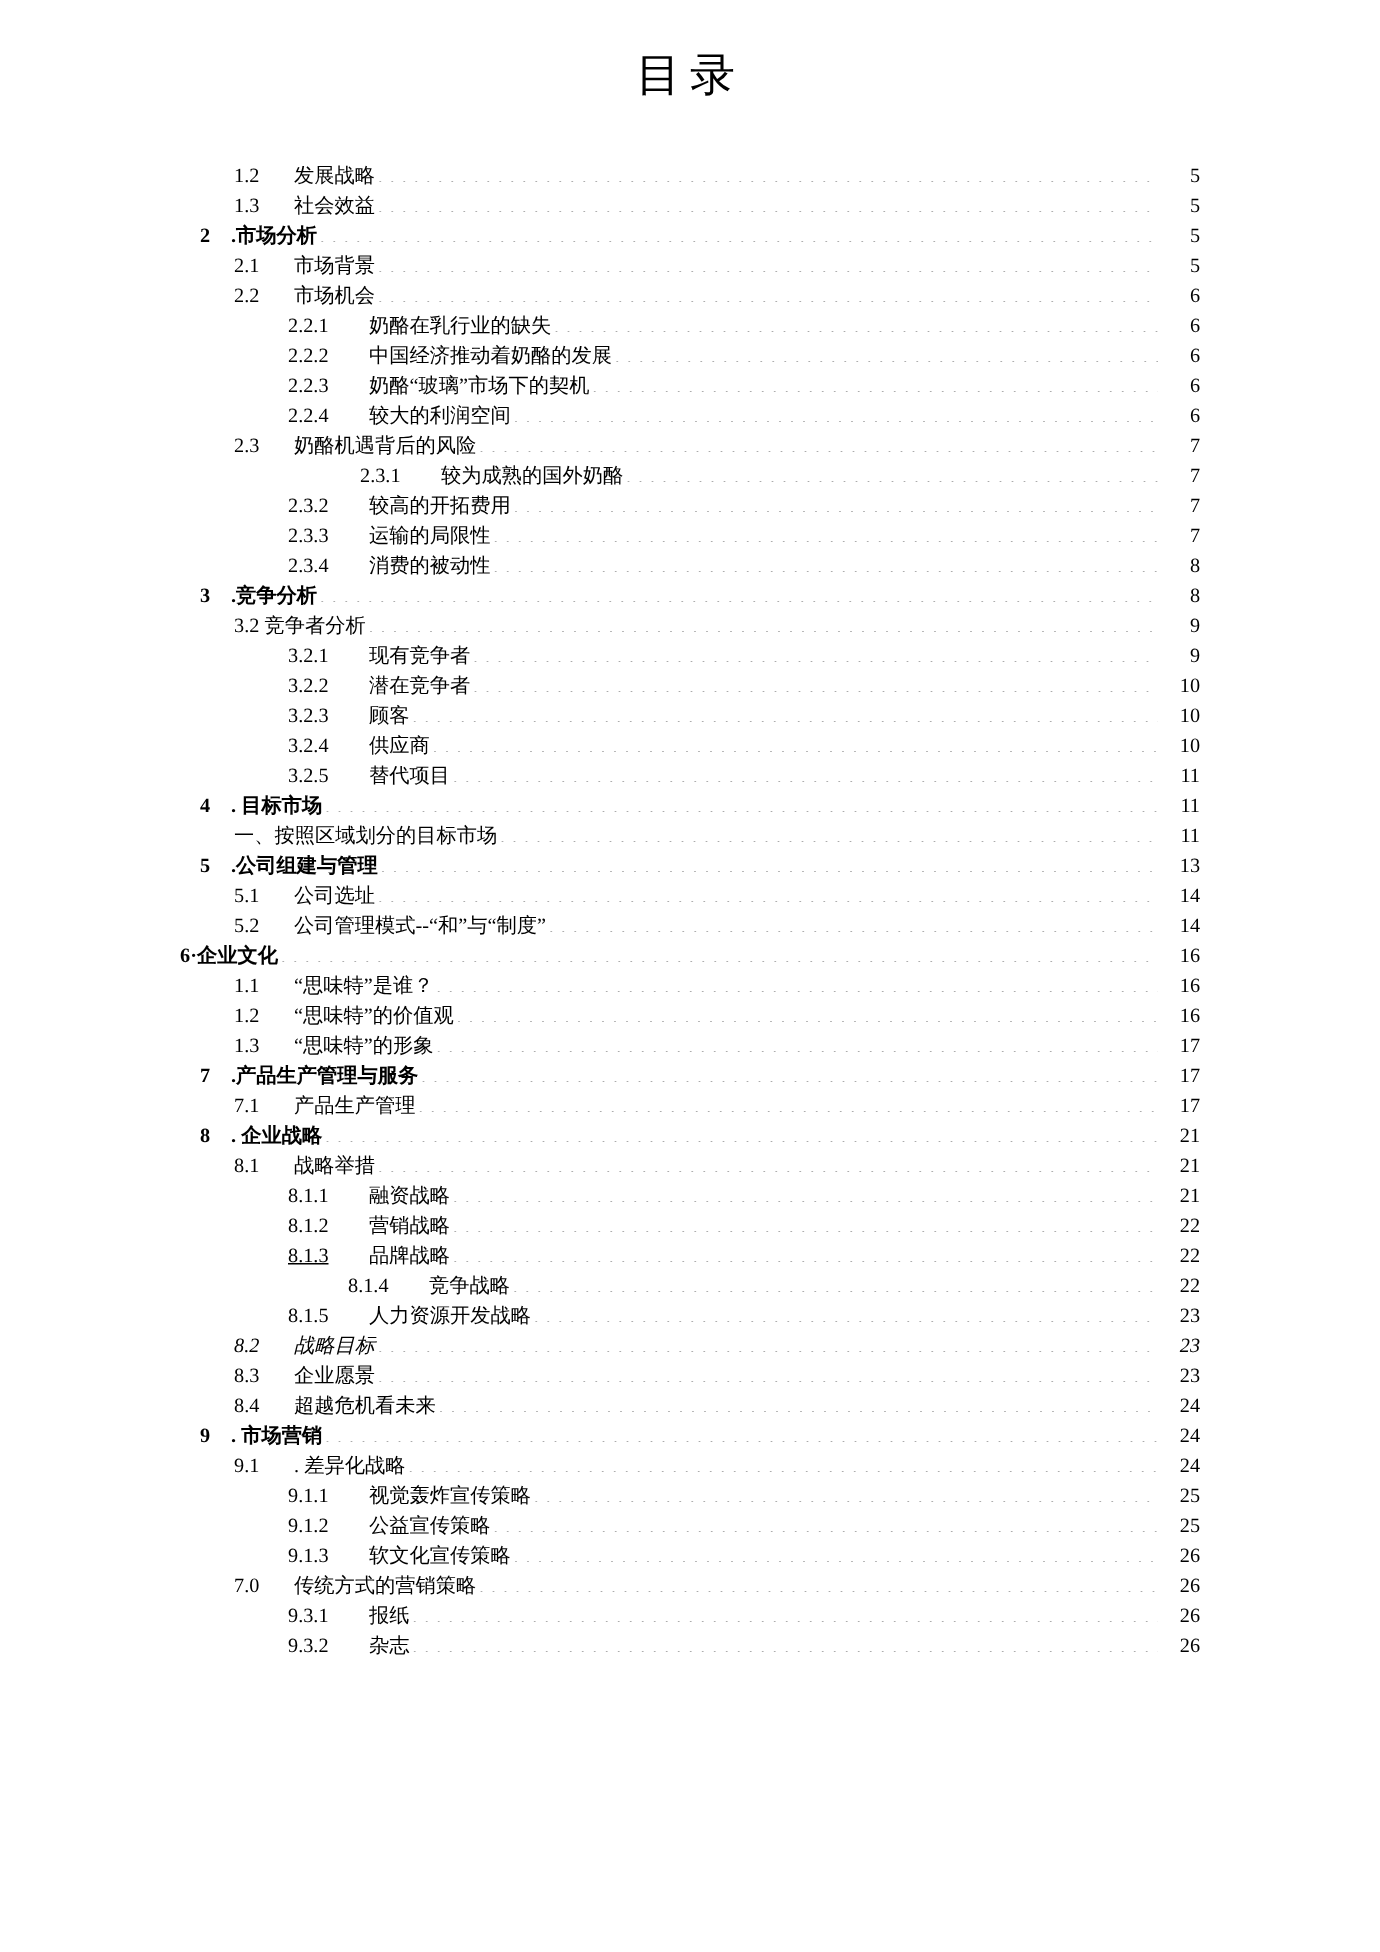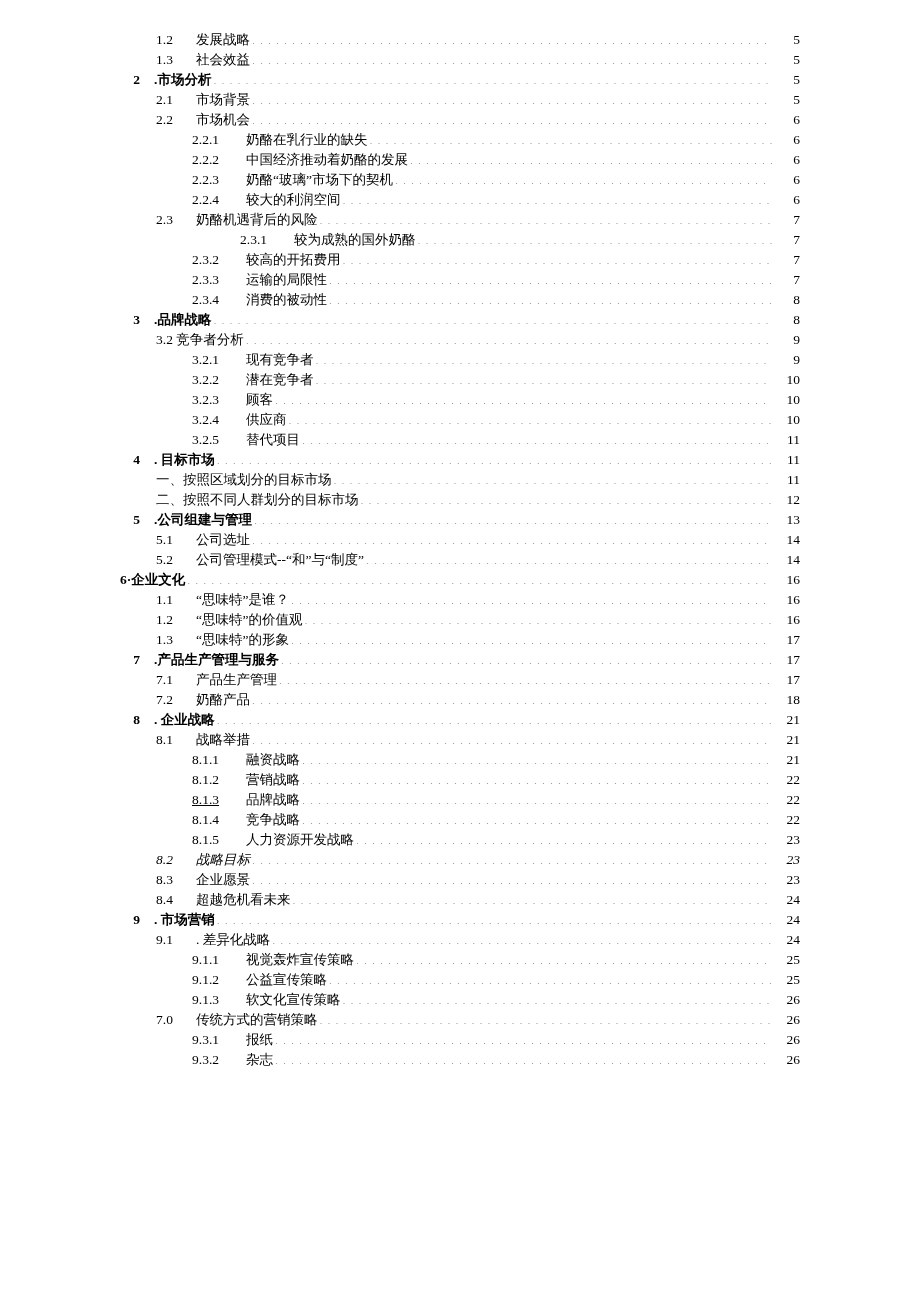--- a/index.html
+++ b/index.html
@@ -72,20 +72,21 @@
   }
   
   .lv0 .pad-l { width: 0px; }
   .lv1 .pad-l { width: 36px; }
   .lv2 .pad-l { width: 72px; } 
 </style>
 </head>
 <body>
 
 <div class="page">
+  <div class="title">目录</div>
   <div class="toc" id="toc">
       <div class="row lv1">
         <span class="pad-l"></span>
         <span class="num" style="min-width: 32px;">1.2</span>
         <span class="txt">发展战略</span>
         <span class="dots"></span>
         <span class="pg">5</span>
       </div>
       <div class="row lv1">
         <span class="pad-l"></span>
@@ -174,21 +175,21 @@
       <div class="row lv2">
         <span class="pad-l"></span>
         <span class="num" style="min-width: 46px;">2.3.4</span>
         <span class="txt">消费的被动性</span>
         <span class="dots"></span>
         <span class="pg">8</span>
       </div>
       <div class="row lv0 bold">
         <span class="pad-l"></span>
         <span class="num top">3</span>
-        <span class="txt">.品牌战略</span>
+        <span class="txt">.竞争分析</span>
         <span class="dots"></span>
         <span class="pg">8</span>
       </div>
       <div class="row lv1">
         <span class="pad-l"></span>
         <span class="txt">3.2 竞争者分析</span>
         <span class="dots"></span>
         <span class="pg">9</span>
       </div>
       <div class="row lv2">
@@ -232,26 +233,20 @@
         <span class="txt">. 目标市场</span>
         <span class="dots"></span>
         <span class="pg">11</span>
       </div>
       <div class="row lv1">
         <span class="pad-l"></span>
         <span class="txt">一、按照区域划分的目标市场</span>
         <span class="dots"></span>
         <span class="pg">11</span>
       </div>
-      <div class="row lv1">
-        <span class="pad-l"></span>
-        <span class="txt">二、按照不同人群划分的目标市场</span>
-        <span class="dots"></span>
-        <span class="pg">12</span>
-      </div>
       <div class="row lv0 bold">
         <span class="pad-l"></span>
         <span class="num top">5</span>
         <span class="txt">.公司组建与管理</span>
         <span class="dots"></span>
         <span class="pg">13</span>
       </div>
       <div class="row lv1">
         <span class="pad-l"></span>
         <span class="num" style="min-width: 32px;">5.1</span>
@@ -300,27 +295,20 @@
         <span class="dots"></span>
         <span class="pg">17</span>
       </div>
       <div class="row lv1">
         <span class="pad-l"></span>
         <span class="num" style="min-width: 32px;">7.1</span>
         <span class="txt">产品生产管理</span>
         <span class="dots"></span>
         <span class="pg">17</span>
       </div>
-      <div class="row lv1">
-        <span class="pad-l"></span>
-        <span class="num" style="min-width: 32px;">7.2</span>
-        <span class="txt">奶酪产品</span>
-        <span class="dots"></span>
-        <span class="pg">18</span>
-      </div>
       <div class="row lv0 bold">
         <span class="pad-l"></span>
         <span class="num top">8</span>
         <span class="txt">. 企业战略</span>
         <span class="dots"></span>
         <span class="pg">21</span>
       </div>
       <div class="row lv1">
         <span class="pad-l"></span>
         <span class="num" style="min-width: 32px;">8.1</span>
@@ -344,21 +332,21 @@
       </div>
       <div class="row lv2">
         <span class="pad-l"></span>
         <span class="num" style="min-width: 46px; text-decoration: underline;">8.1.3</span>
         <span class="txt">品牌战略</span>
         <span class="dots"></span>
         <span class="pg">22</span>
       </div>
       <div class="row lv2">
         <span class="pad-l"></span>
-        <span class="num" style="min-width: 46px;">8.1.4</span>
+        <span class="num" style="min-width: 46px; margin-left: 40px;">8.1.4</span>
         <span class="txt">竞争战略</span>
         <span class="dots"></span>
         <span class="pg">22</span>
       </div>
       <div class="row lv2">
         <span class="pad-l"></span>
         <span class="num" style="min-width: 46px;">8.1.5</span>
         <span class="txt">人力资源开发战略</span>
         <span class="dots"></span>
         <span class="pg">23</span>

